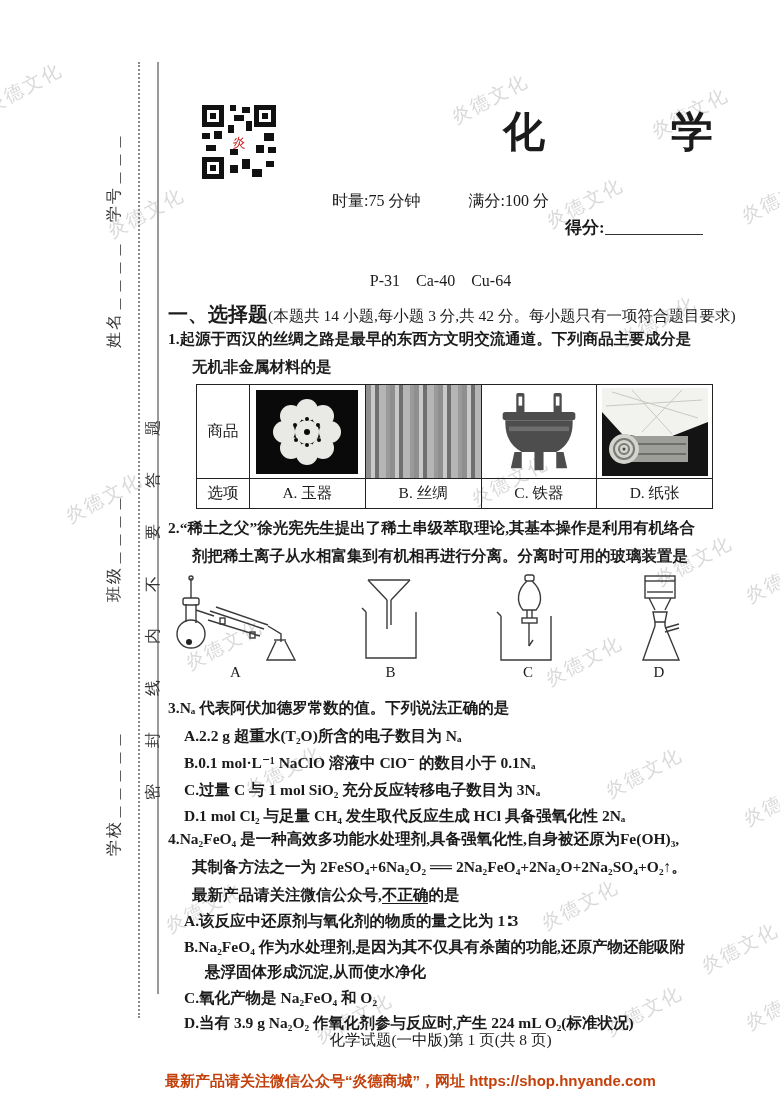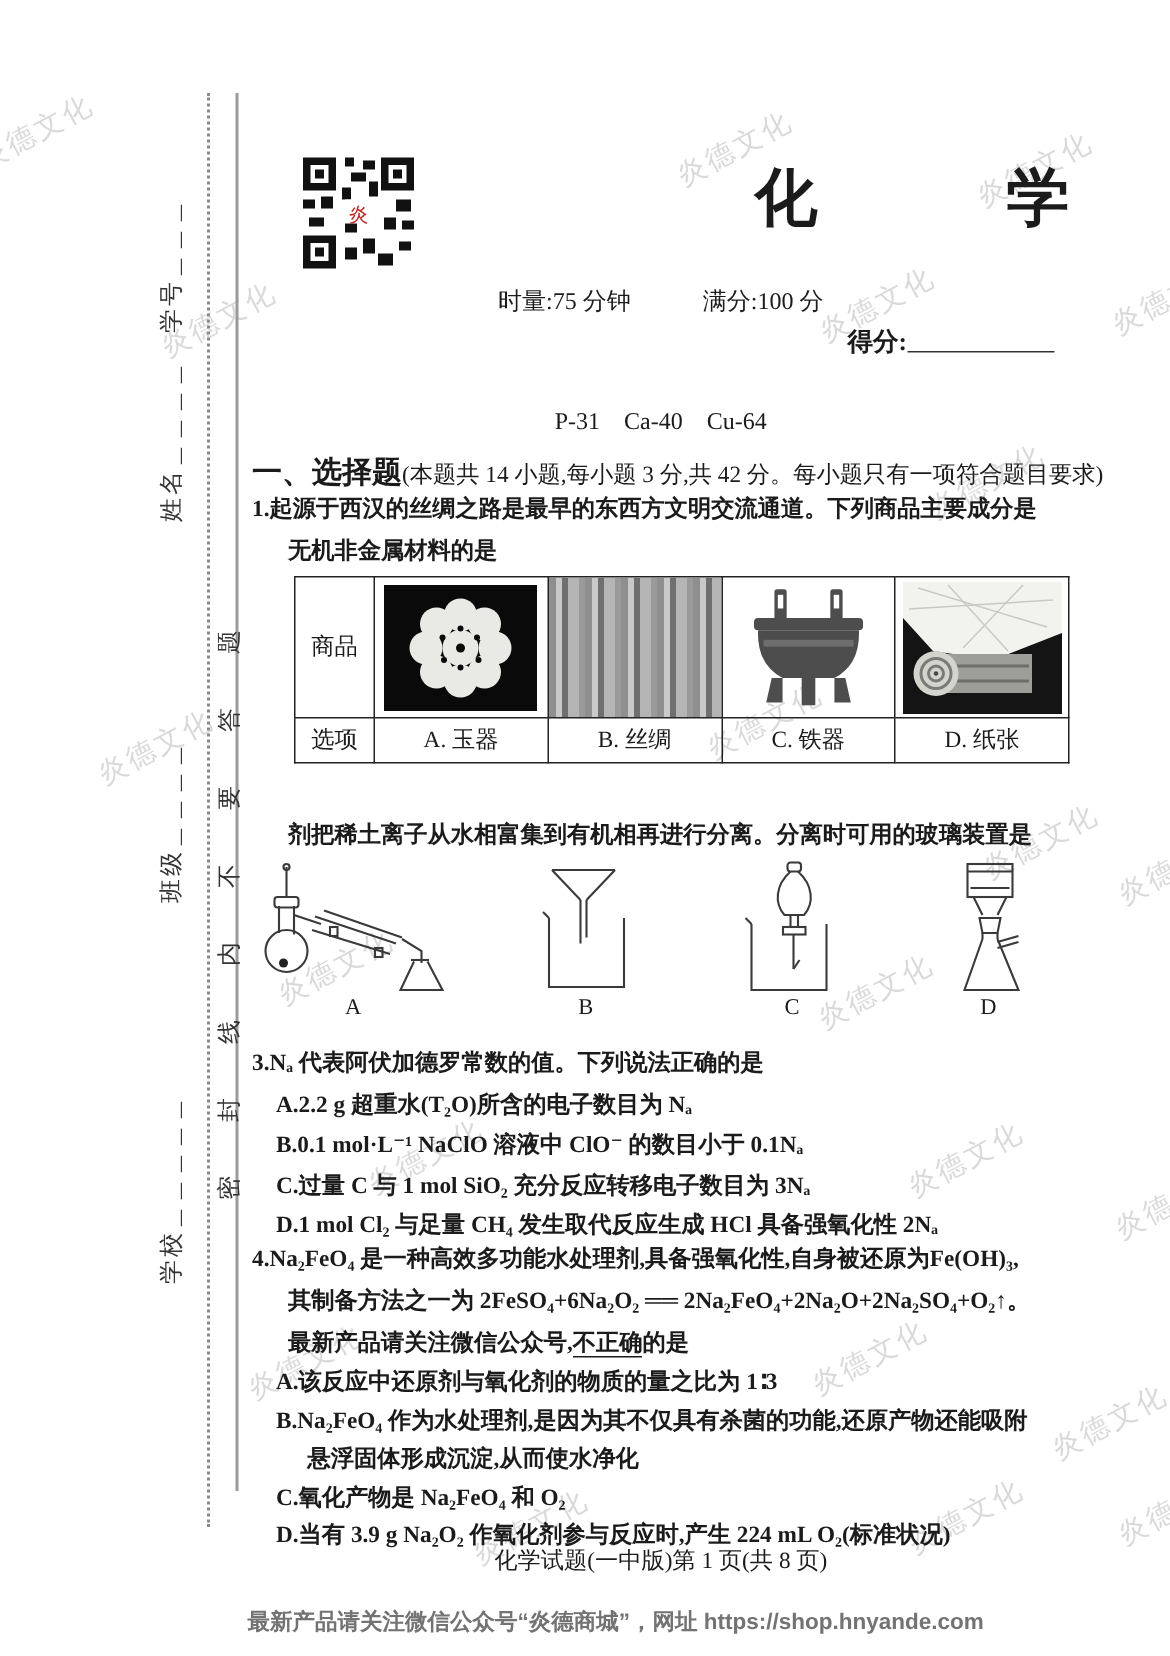--- a/index.html
+++ b/index.html
@@ -48,21 +48,21 @@
     background:repeating-linear-gradient(90deg,#8f8f8f 0 5px,#c9c9c9 5px 9px,#6f6f6f 9px 13px,#b5b5b5 13px 20px,#9a9a9a 20px 24px);}
 
   
   .apparatus{left:168px;top:574px;width:545px;height:112px;}
   .app{position:absolute;top:0;text-align:center;}
   .app .lbl{font-size:15px;margin-top:2px;}
   .app svg{display:block;margin:0 auto;}
 
   .pagefoot{left:168px;top:1030px;width:545px;text-align:center;font-size:15.5px;}
   .promo{left:165px;top:1072px;width:600px;font-size:15px;font-weight:bold;
-         font-family:"Liberation Sans","DejaVu Sans",sans-serif;color:#737373;}
+         font-family:"Liberation Sans","DejaVu Sans",sans-serif;color:#c2410c;}
 </style>
 </head>
 <body>
 
 <div class="page">
 
   <span class="wm" style="left:-18px;top:75px">炎德文化</span>
   <span class="wm" style="left:448px;top:86px">炎德文化</span>
   <span class="wm" style="left:648px;top:100px">炎德文化</span>
   <span class="wm" style="left:104px;top:200px">炎德文化</span>
@@ -230,20 +230,23 @@
     <tr class="rowopt">
       <td class="hdr">选项</td>
       <td>A. 玉器</td>
       <td>B. 丝绸</td>
       <td>C. 铁器</td>
       <td>D. 纸张</td>
     </tr>
   </tbody>
     </table>
 
+  <div class="tline" style="left:168px;top:518px">
+    <span>2.</span><span>“稀土之父”徐光宪先生提出了稀土串级萃取理论,其基本操作是利用有机络合</span>
+  </div>
   <div class="tline" style="left:192px;top:546px">剂把稀土离子从水相富集到有机相再进行分离。分离时可用的玻璃装置是</div>
 
   <div class="abs apparatus">
 
     <div class="app" style="left:0px;width:135px">
       <svg width="132" height="88" viewBox="0 0 132 88" fill="none" stroke="#3a3a3a" stroke-width="1.4">
         <circle cx="21" cy="60" r="14"></circle>
         <circle cx="19" cy="68" r="3" fill="#222" stroke="none"></circle>
         <line x1="16" y1="30" x2="16" y2="48"></line>
           <line x1="26" y1="30" x2="26" y2="49"></line>

